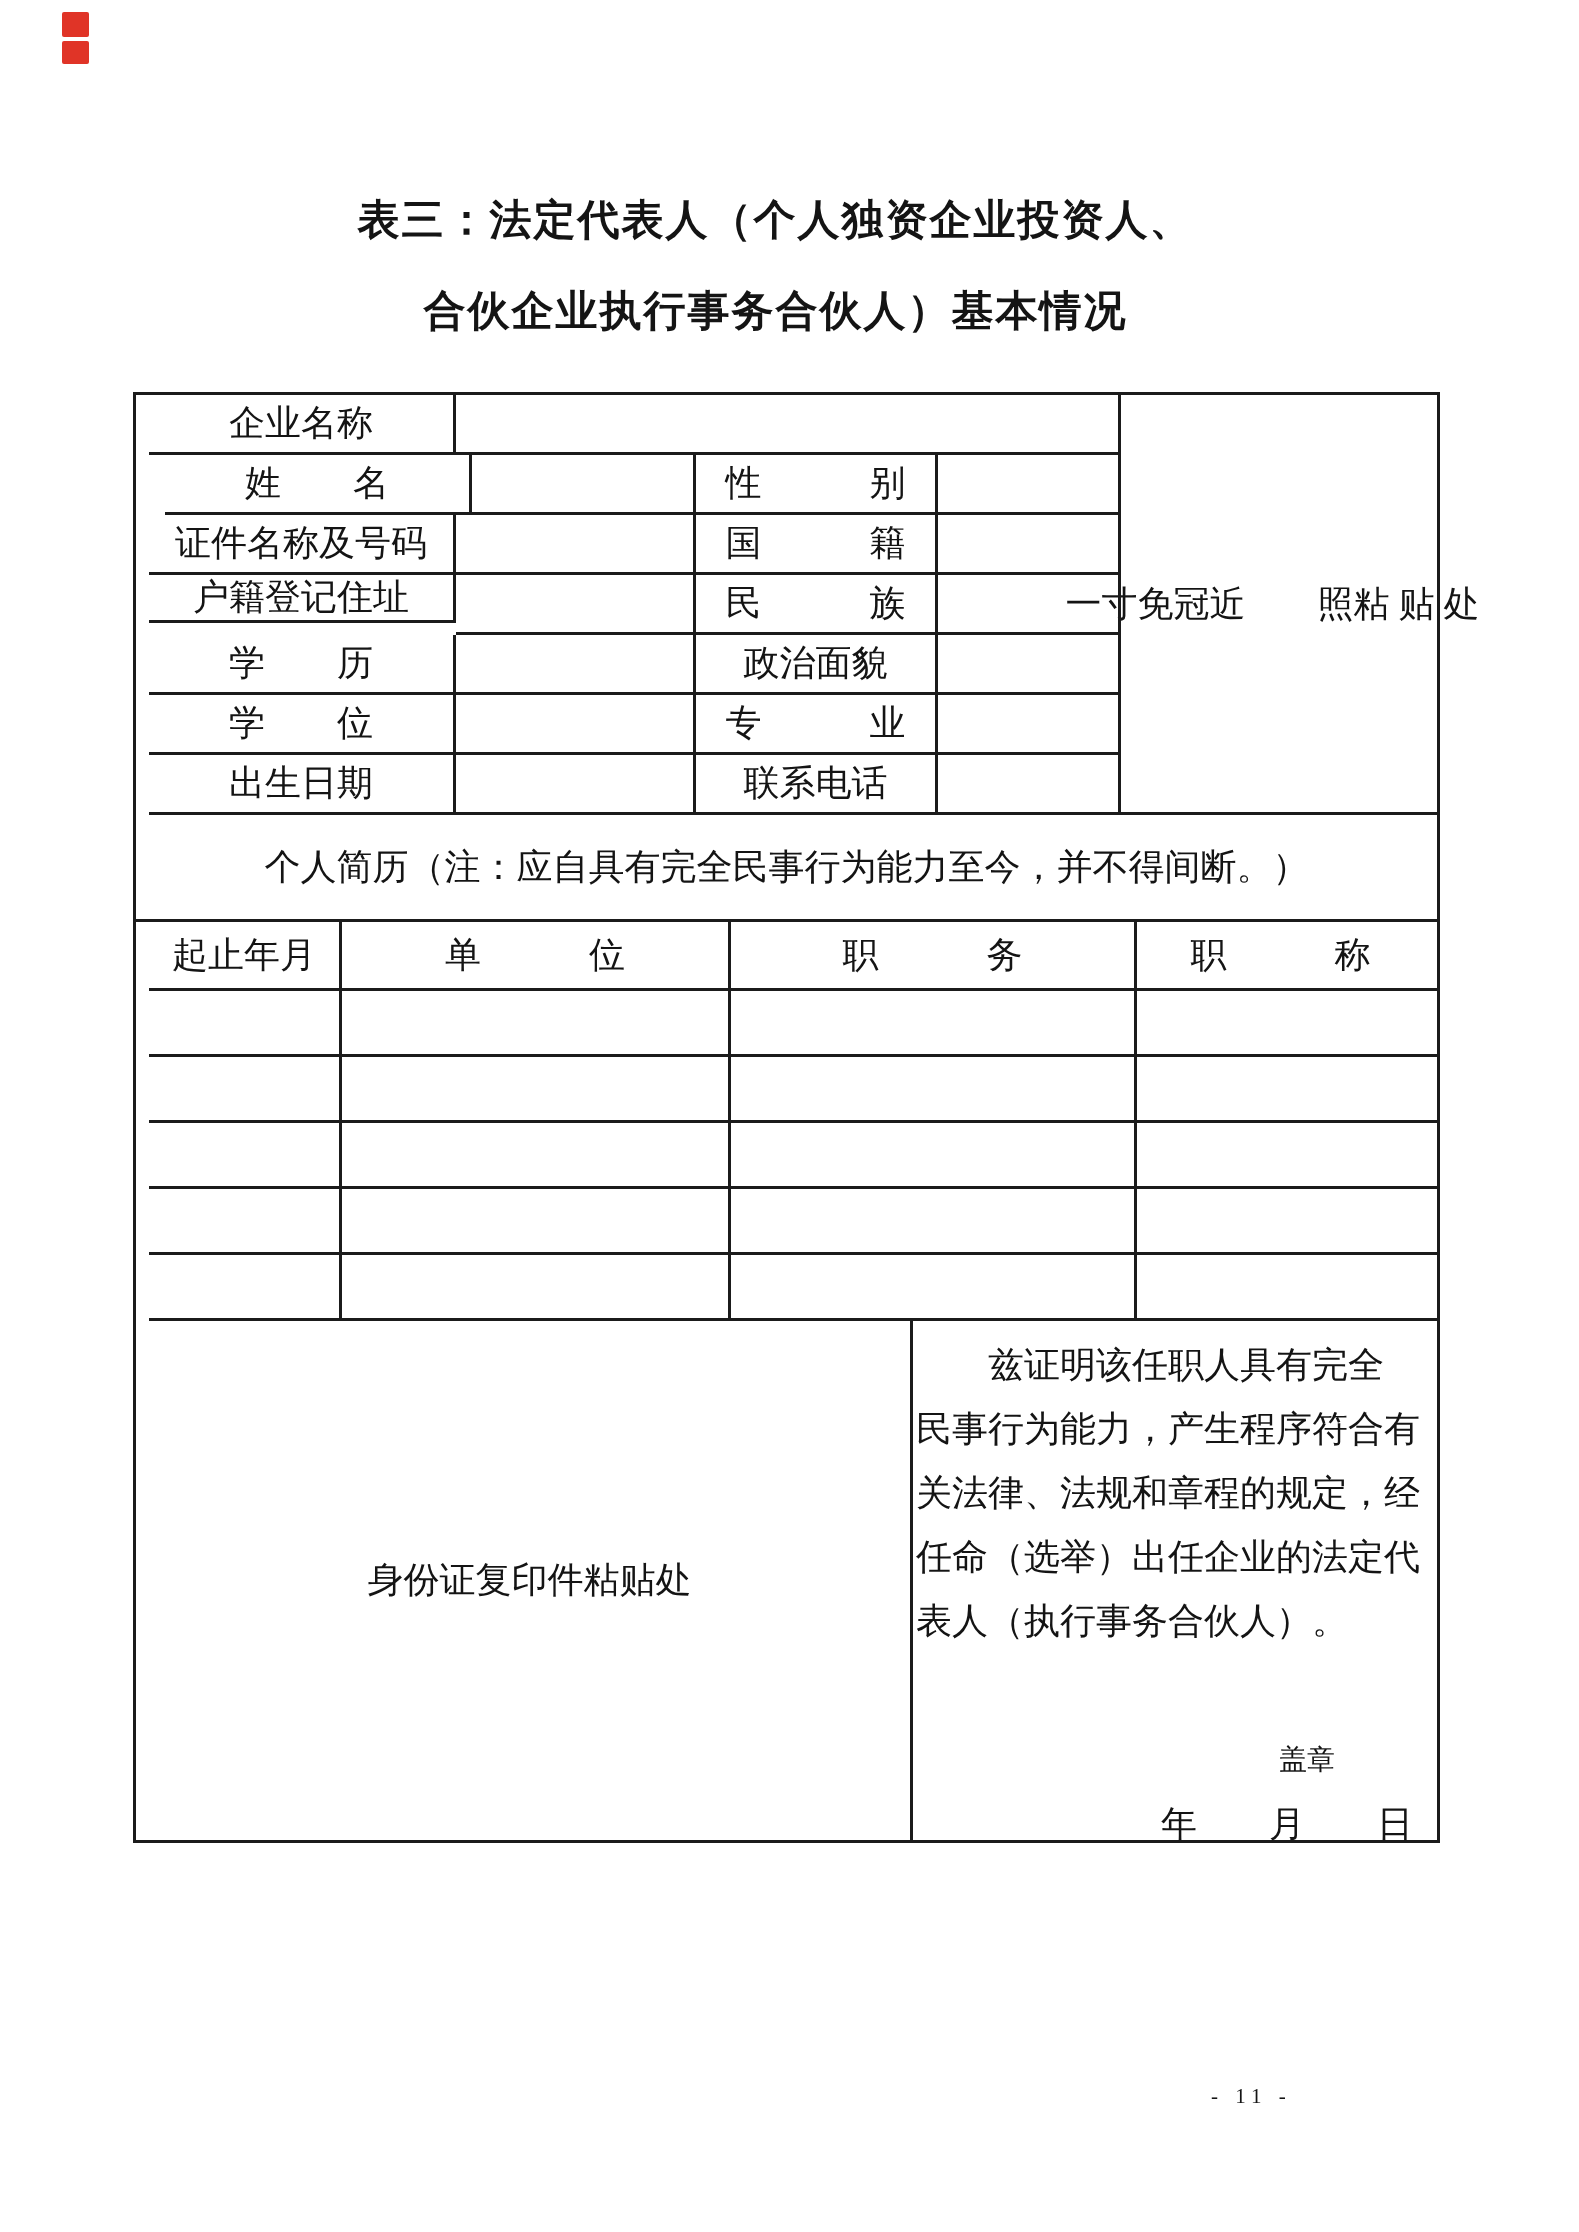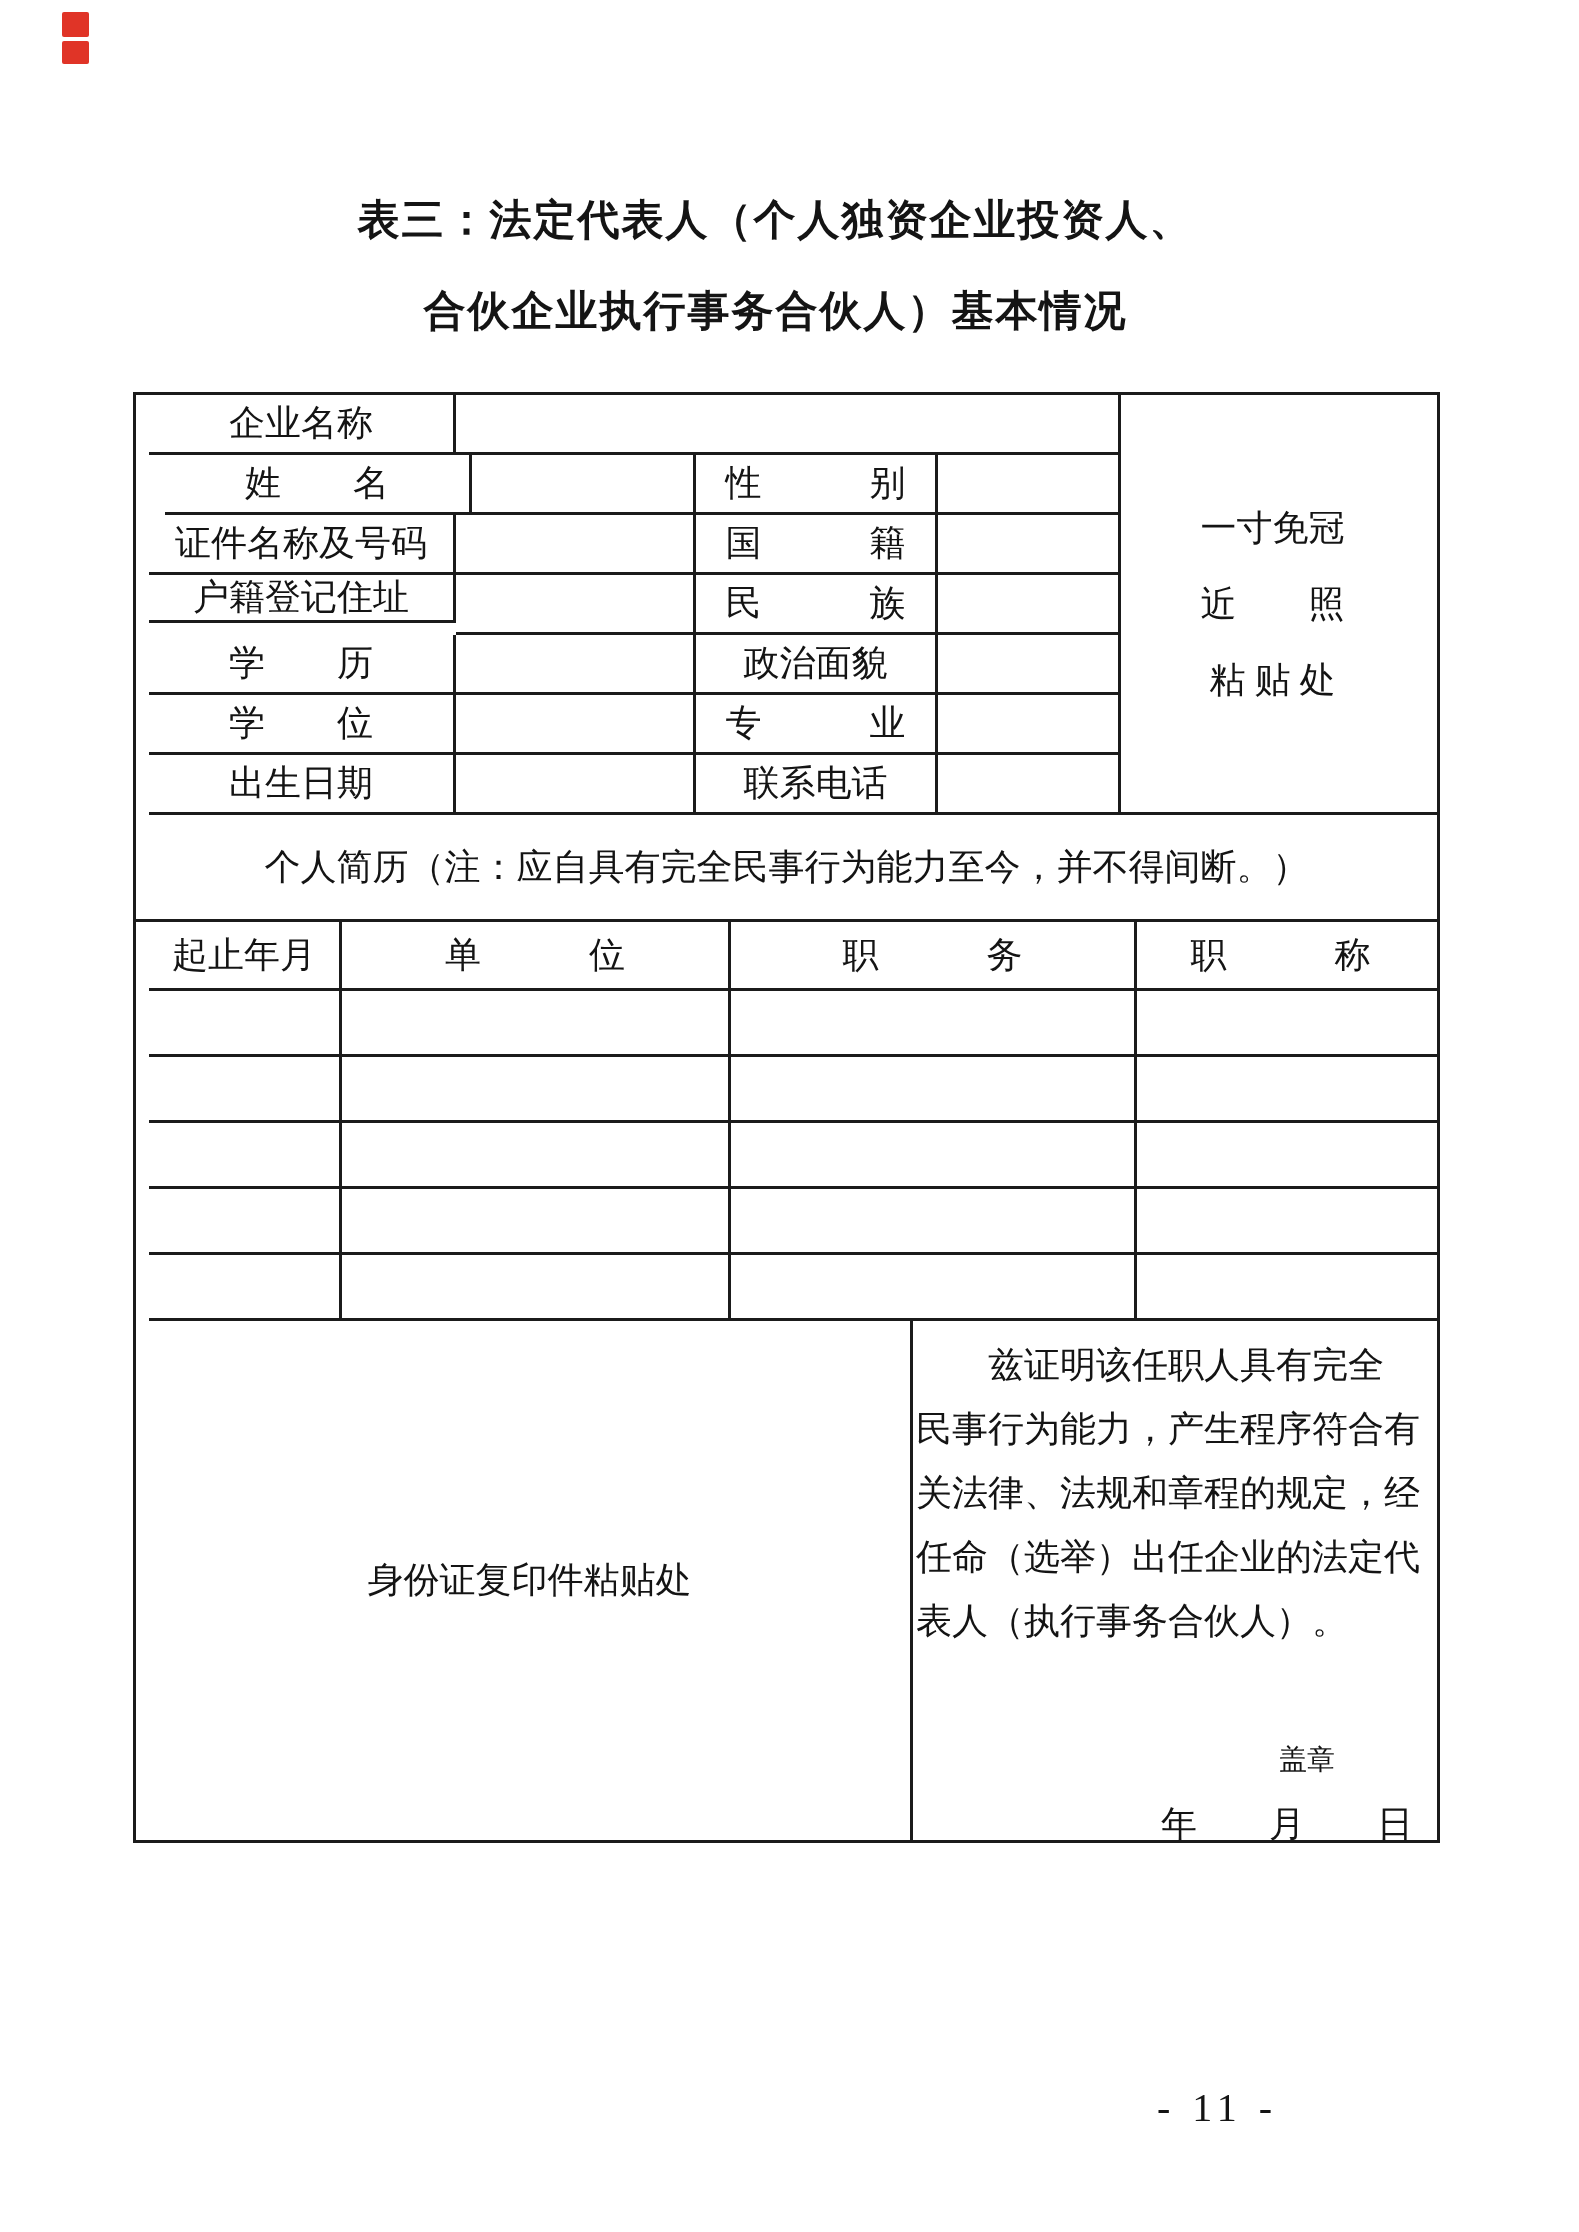--- a/index.html
+++ b/index.html
@@ -18,32 +18,32 @@
     border:3px solid #1b1b1b;box-sizing:border-box;
   }
   .cell{
     position:absolute;box-sizing:border-box;display:flex;
     align-items:center;justify-content:center;
     font-size:36px;white-space:nowrap;overflow:visible;
   }
   .br{border-right:3px solid #1b1b1b;margin-left:13px;}
   .bb{border-bottom:3px solid #1b1b1b;}
   #photo-box{
-    flex-direction:column;justify-content:center;
+    flex-direction:row;justify-content:center;
   }
   #photo-box .pline{line-height:76px;}
   #certify-cell{display:block;position:absolute;box-sizing:border-box;border-radius:12px;}
   .certify-line{
     font-size:36px;line-height:64px;white-space:nowrap;text-align:left;
   }
   #certify-text{padding:12px 14px 0 16px;}
   #seal-label{position:absolute;right:102px;top:420px;font-size:28px;}
   #date-line{position:absolute;right:24px;top:479px;font-size:36px;white-space:nowrap;margin-left:24px;}
   #page-number{
-    position:absolute;left:1157px;top:2084px;font-size:40px;letter-spacing:6px;
+    position:absolute;left:1211px;top:2084px;font-size:21px;letter-spacing:6px;
     font-family:"Liberation Serif","DejaVu Serif",serif;white-space:nowrap;
   }
   .red-mark{position:absolute;background:#e03427;border-radius:2px;}
   #red-mark-1{left:62px;top:12px;width:27px;height:25px;}
   #red-mark-2{left:62px;top:41px;width:27px;height:23px;}
 </style>
 </head>
 <body>
 
 <div class="red-mark" id="red-mark-1"></div>

